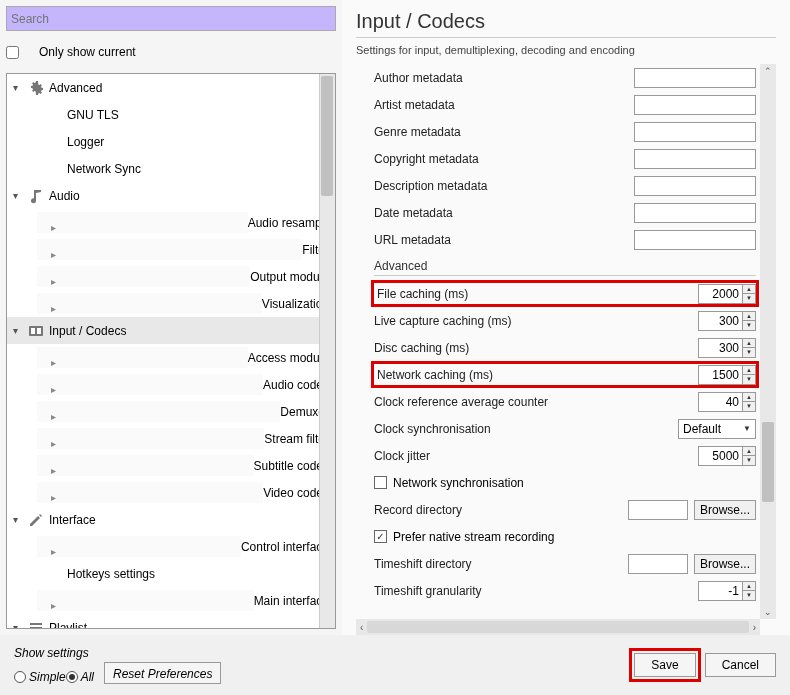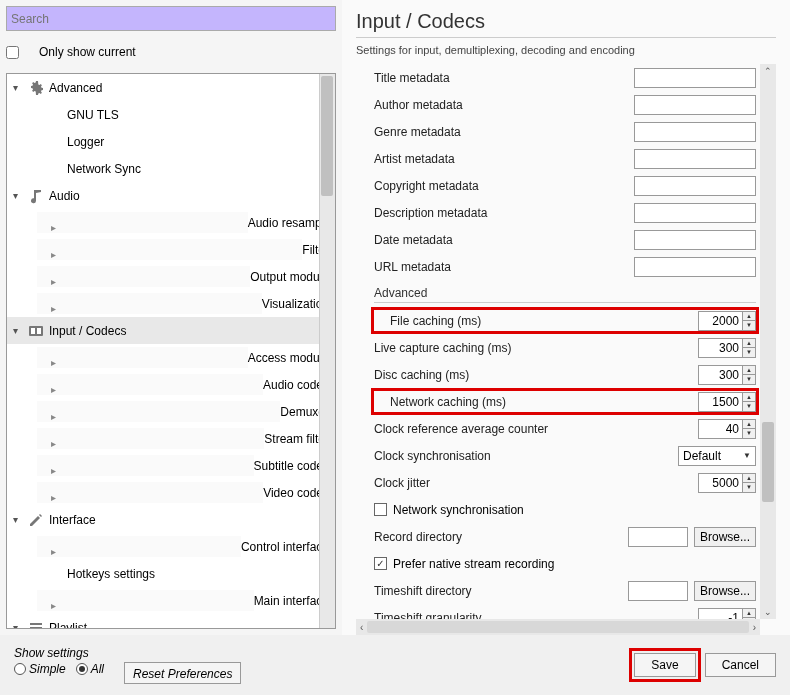--- a/index.html
+++ b/index.html
@@ -27,38 +27,38 @@
 .form-area { flex: 1; overflow: hidden; position: relative; padding-left: 18px; }
 .form-scroll-v { position: absolute; right: 0; top: 0; width: 16px; height: calc(100% - 16px); background: #e8e8e8; }
 .form-scroll-v .caret-up { position: absolute; top: 2px; left: 4px; font-size: 9px; color: #555; }
 .form-scroll-v .caret-down { position: absolute; bottom: 2px; left: 4px; font-size: 9px; color: #555; }
 .form-scroll-v .vthumb { position: absolute; left: 2px; top: 358px; width: 12px; height: 80px; background: #c0c0c0; border-radius: 2px; }
 .form-scroll-h { position: absolute; bottom: 0; left: 0; right: 16px; height: 16px; background: #e8e8e8; display: flex; align-items: center; }
 .form-scroll-h .caret-l { padding: 0 4px; font-size: 10px; color: #555; }
 .form-scroll-h .caret-r { padding: 0 4px; font-size: 10px; color: #555; }
 .form-scroll-h .htrack { flex: 1; height: 12px; background: #d8d8d8; border-radius: 2px; }
 .form-row { display: flex; align-items: center; height: 27px; margin-right: 20px; }
-.form-row.highlight { border: 3px solid #d00; height: 27px; margin-left: -3px; padding-left: 16px; margin-right: 17px; }
+.form-row.highlight { border: 3px solid #d00; height: 27px; margin-left: -3px; padding-left: 3px; margin-right: 17px; }
 .form-label { flex: 1; color: #222; }
 .txt-input { width: 122px; height: 20px; border: 1px solid #999; background: #fff; padding: 1px 3px; }
 .num-wrap { display: flex; align-items: center; }
 .num-input { width: 44px; height: 20px; border: 1px solid #999; border-right: none; background: #fff; text-align: right; padding: 1px 3px; }
 .spinner { width: 14px; height: 20px; border: 1px solid #999; display: flex; flex-direction: column; }
 .spinner div { flex: 1; font-size: 6px; display: flex; align-items: center; justify-content: center; background: #f0f0f0; cursor: pointer; color: #333; }
 .spinner div:first-child { border-bottom: 1px solid #999; }
 .select-wrap { width: 78px; height: 20px; border: 1px solid #999; background: #fff; display: flex; align-items: center; padding: 0 4px; justify-content: space-between; }
 .select-caret { font-size: 8px; color: #333; }
 .browse-btn { width: 62px; height: 20px; border: 1px solid #999; background: #f0f0f0; margin-left: 6px; cursor: pointer; text-align: center; line-height: 18px; }
 .sect-head { font-size: 12px; color: #333; padding: 6px 0 2px 0; border-bottom: 1px solid #ccc; margin-bottom: 4px; margin-right: 20px; }
 .check-field { display: flex; align-items: center; gap: 6px; margin-left: 0; }
 .check-field .box.checked::before { content: "✓"; font-size: 10px; color: #333; display: block; text-align: center; line-height: 11px; }
 .box { width: 13px; height: 13px; border: 1px solid #666; background: #fff; }
 .bottom { height: 60px; display: flex; align-items: center; padding: 0 14px; background: #f0f0f0; }
 .show-settings { display: flex; flex-direction: column; gap: 2px; font-style: italic; }
-.radio-row { display: flex; align-items: flex-start; gap: 10px; }
+.radio-row { display: flex; align-items: flex-end; }
 .radio-opt { display: flex; align-items: center; gap: 3px; }
 .radio { width: 12px; height: 12px; border: 1px solid #555; border-radius: 50%; background: #fff; display: flex; align-items: center; justify-content: center; }
 .radio.sel::after { content: ""; width: 6px; height: 6px; background: #333; border-radius: 50%; }
 .btn { height: 24px; padding: 0 16px; border: 1px solid #999; background: #f5f5f5; cursor: pointer; line-height: 22px; text-align: center; }
 .btn.small { height: 22px; padding: 0 8px; }
 .save-hl { border: 3px solid #d00; padding: 2px; }
 .spacer { flex: 1; }
 svg { width: 16px; height: 16px; }
 </style>
 </head>
@@ -190,33 +190,29 @@
         </div>
     </div>
   </div>
 
   <div class="right">
     <div class="title">Input / Codecs</div>
     <div class="subtitle">Settings for input, demultiplexing, decoding and encoding</div>
     <div class="form-area">
       <div id="meta-rows">
           <div class="form-row">
-            <span class="form-label">Title metadata</span>
-            <input class="txt-input" value="" style="">
-          </div>
-          <div class="form-row">
             <span class="form-label">Author metadata</span>
             <input class="txt-input" value="" style="">
           </div>
           <div class="form-row">
+            <span class="form-label">Artist metadata</span>
+            <input class="txt-input" value="" style="">
+          </div>
+          <div class="form-row">
             <span class="form-label">Genre metadata</span>
-            <input class="txt-input" value="" style="">
-          </div>
-          <div class="form-row">
-            <span class="form-label">Artist metadata</span>
             <input class="txt-input" value="" style="">
           </div>
           <div class="form-row">
             <span class="form-label">Copyright metadata</span>
             <input class="txt-input" value="" style="">
           </div>
           <div class="form-row">
             <span class="form-label">Description metadata</span>
             <input class="txt-input" value="" style="">
           </div>

